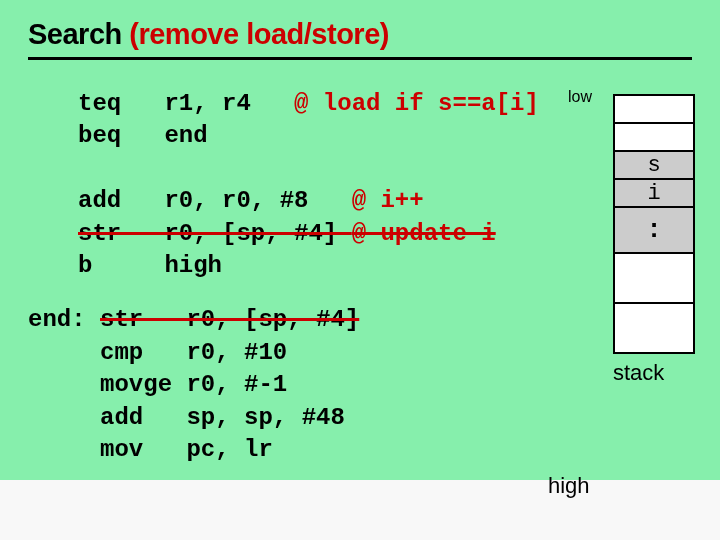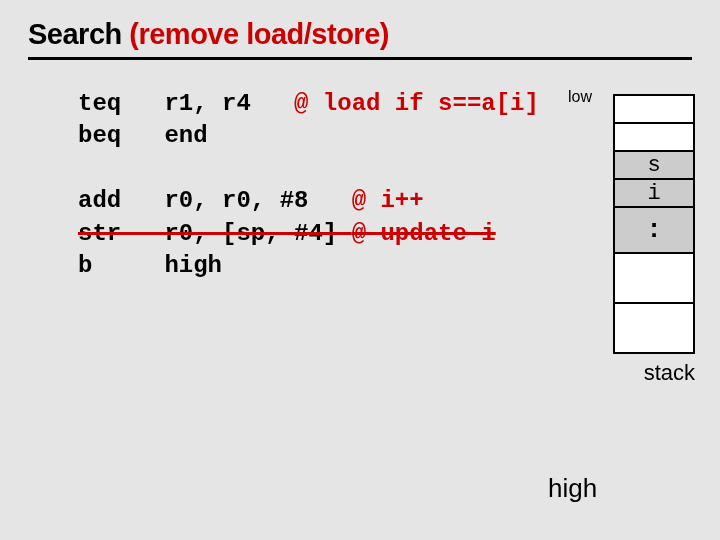--- a/index.html
+++ b/index.html
@@ -6,23 +6,23 @@
     margin: 0;
     padding: 0;
     width: 720px;
     height: 540px;
     background: #f8f8f8;
     font-family: Arial, Helvetica, sans-serif;
     overflow: hidden;
   }
   .slide {
     width: 720px;
-    height: 540px;
+    height: 480px;
     position: relative;
-    background: #e5e5e5;
+    background: #86efac;
     box-sizing: border-box;
     padding: 18px 28px;
   }
   .title-row {
     font-size: 29px;
     font-weight: bold;
     letter-spacing: -0.5px;
   }
   .title-black { color: #000; }
   .title-red { color: #cc0000; }
@@ -59,21 +59,21 @@
     font-family: Arial, Helvetica, sans-serif;
     font-size: 16px;
     font-weight: normal;
     color: #000;
   }
   .high-label {
     position: absolute;
     top: 385px;
     left: 520px;
     font-family: Arial, Helvetica, sans-serif;
-    font-size: 26px;
+    font-size: 22px;
     font-weight: normal;
     color: #000;
   }
   .stack {
     position: absolute;
     top: 8px;
     left: 585px;
     width: 82px;
     font-family: "Courier New", monospace;
     font-size: 22px;
@@ -91,21 +91,21 @@
   .shade { background: #ccc; }
   .dots-cell {
     height: 48px;
     line-height: 44px;
     font-weight: bold;
     font-size: 26px;
   }
   .stack-label {
     font-family: Arial, Helvetica, sans-serif;
     font-size: 22px;
-    text-align: right;
+    text-align: left;
     margin-top: 6px;
     font-weight: normal;
   }
   .gap {
     margin-top: 22px;
   }
 </style>
 </head>
 <body>
 
@@ -121,20 +121,25 @@
     <div class="low-label">low</div>
     <div class="high-label">high</div>
 
     <div class="code"><span>teq   r1, r4   </span><span class="red">@ load if s==a[i]</span>
 <span>beq   end</span>
 
 <span>add   r0, r0, #8   </span><span class="red">@ i++</span>
 <span class="strike">str   r0, [sp, #4] </span><span class="red strike">@ update i</span>
 <span>b     high</span></div>
 
+    <div class="code gap" style="margin-left:0px;"><span>end: </span><span class="strike">str   r0, [sp, #4]</span>
+     <span>cmp   r0, #10</span>
+     <span>movge r0, #-1</span>
+     <span>add   sp, sp, #48</span>
+     <span>mov   pc, lr</span></div>
 
     <div class="stack">
       <div class="cell empty"></div>
       <div class="cell empty"></div>
       <div class="cell shade">s</div>
       <div class="cell shade">i</div>
       <div class="cell shade dots-cell">:</div>
       <div class="cell empty" style="height:52px"></div>
       <div class="cell empty" style="height:52px"></div>
       <div class="stack-label">stack</div>

